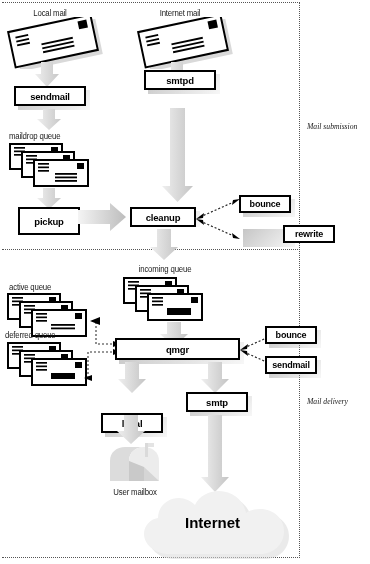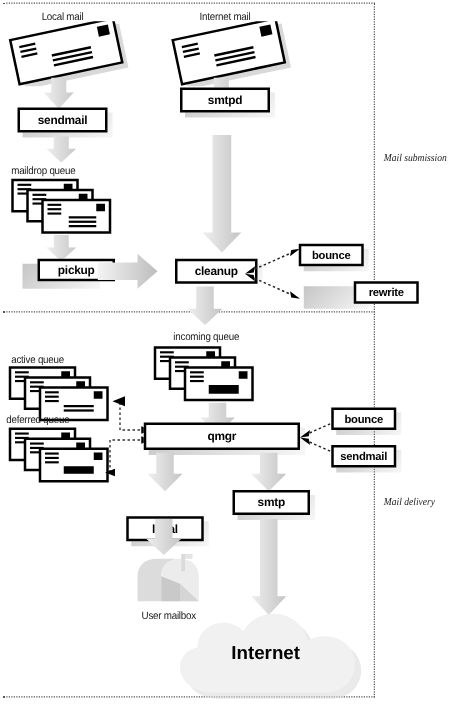--- a/index.html
+++ b/index.html
@@ -134,36 +134,36 @@
       <rect x="47" y="38" width="22" height="1.8" fill="#000"></rect>
     </g>
   </svg>
 
   <svg style="position:absolute;left:35px;top:188px;" width="30" height="22" viewBox="0 0 30 22">
     <path d="M8,0 L20,0 L20,10 L26,10 L14,21 L2,10 L8,10 Z" fill="url(#ga1)"></path>
   </svg>
 
   <div class="boxwrap" style="left:14px;top:207px;width:62px;height:20px;">
     <div class="shadow"></div>
-    <div class="box" style="left:16px;top:0;width:62px;height:18px;">
+    <div class="box" style="left:4px;top:0;width:62px;height:28px;">
       <span>pickup</span>
     </div>
   </div>
 
   <svg style="position:absolute;left:78px;top:201px;" width="50" height="33" viewBox="0 0 50 33">
     <defs>
       <linearGradient id="gh1" x1="0" y1="0" x2="1" y2="0">
         <stop offset="0%" stop-color="#f4f4f4"></stop>
           <stop offset="100%" stop-color="#bdbdbd"></stop>
       </linearGradient>
     </defs>
     <path d="M0,9 L32,9 L32,2 L48,16 L32,30 L32,23 L0,23 Z" fill="url(#gh1)"></path>
   </svg>
 
-  <div class="boxwrap" style="left:140px;top:207px;width:66px;height:16px;">
+  <div class="boxwrap" style="left:130px;top:207px;width:66px;height:16px;">
     <div class="shadow"></div>
     <div class="box" style="left:0;top:0;width:66px;height:20px;">
       <span>cleanup</span>
     </div>
   </div>
 
   <svg style="position:absolute;left:196px;top:196px;" width="44" height="24" viewBox="0 0 44 24">
     <line x1="4" y1="21" x2="40" y2="5" stroke="#222" stroke-width="1.2" stroke-dasharray="2,2"></line>
     <path d="M0,23 L8,17 L7,22 Z" fill="#000"></path>
     <path d="M44,3 L36,9 L37,4 Z" fill="#000"></path>

